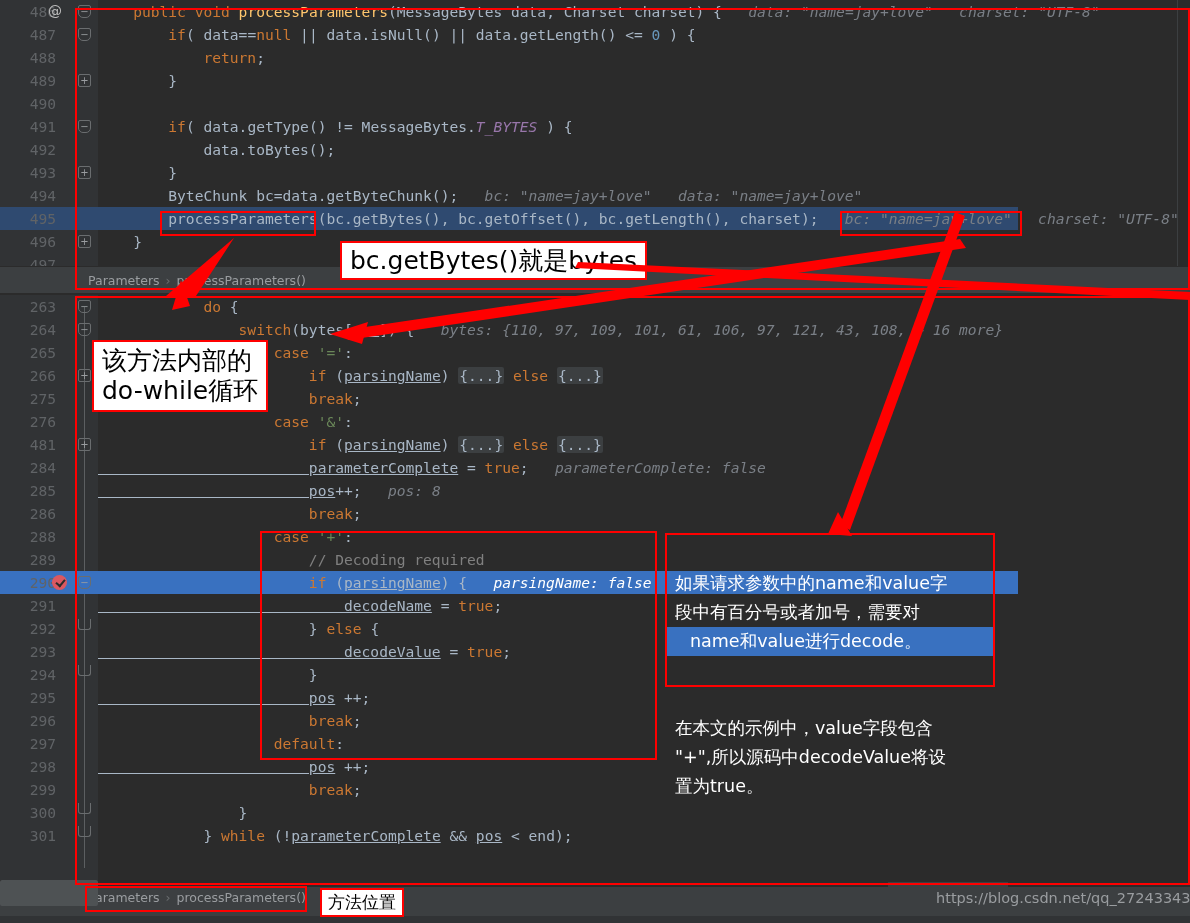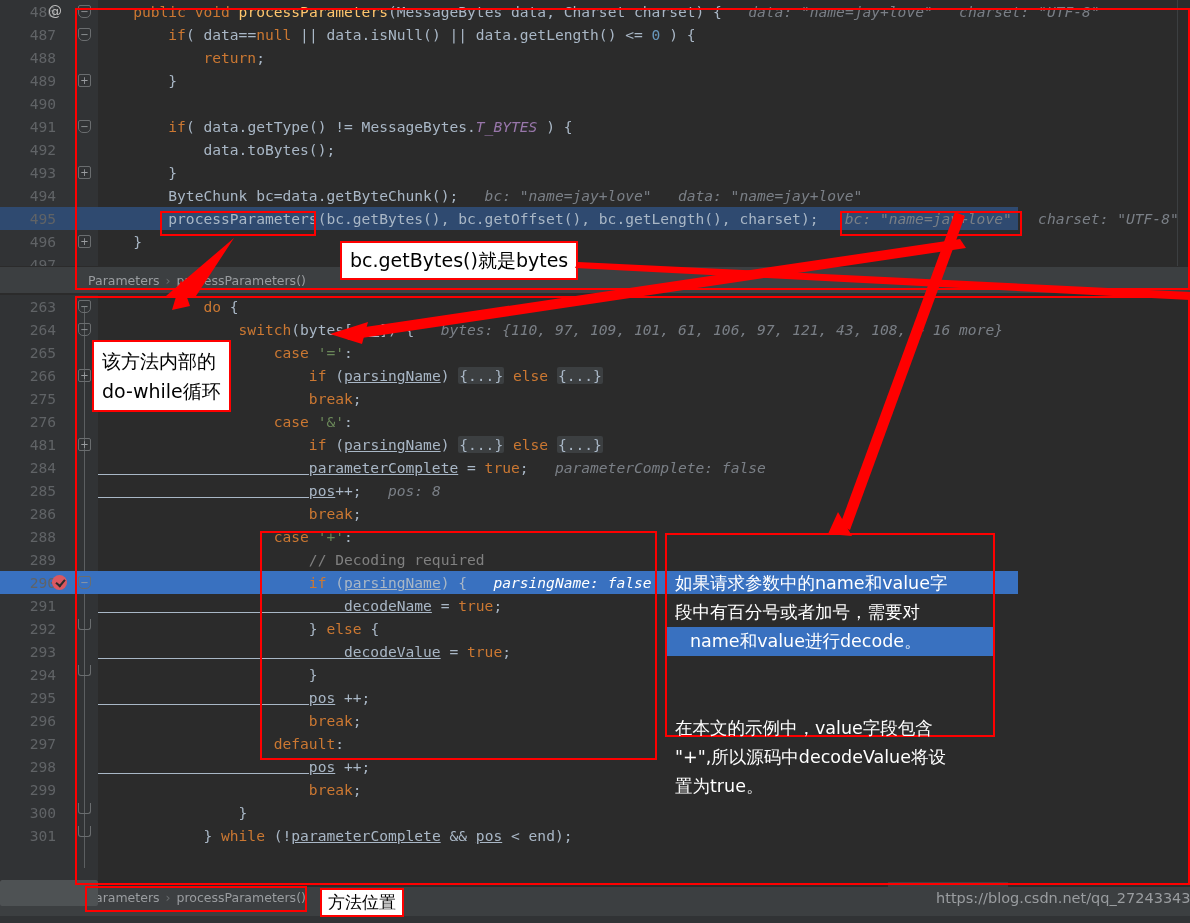--- a/index.html
+++ b/index.html
@@ -122,21 +122,21 @@
     position: absolute;
     border: 2px solid #ff0000;
     pointer-events: none;
   }
   .label-white {
     position: absolute;
     background: #ffffff;
     border: 2px solid #ff0000;
     color: #000000;
     font-family: "DejaVu Sans", sans-serif;
-    font-size: 19px;
+    font-size: 25px;
     line-height: 27px;
     padding: 4px 8px;
     white-space: pre-line;
   }
   .label-dark {
     position: absolute;
     border: 2px solid #ff0000;
     color: #ffffff;
     font-family: "DejaVu Sans", sans-serif;
     font-size: 17.5px;
@@ -260,21 +260,21 @@
 
   <div class="redbox" style="left:85px; top:886px; width:222px; height:26px;"></div>
 
   <div class="label-white" style="left:340px; top:241px;">bc.getBytes()就是bytes</div>
 
   <div class="label-white" style="left:92px; top:340px; line-height:30px;">该方法内部的
 do-while循环</div>
 
   <div class="label-white" style="left:320px; top:888px; font-size:17px; line-height:21px; padding:2px 6px;">方法位置</div>
 
-  <div class="label-dark" style="left:665px; top:533px; width:330px; height:204px;">
+  <div class="label-dark" style="left:665px; top:533px; width:330px; height:154px;">
     <span>如果请求参数中的name和value字</span>
     <span>段中有百分号或者加号，需要对</span>
     <span class="hlline">name和value进行decode。</span>
     <span>&nbsp;</span>
     <span>在本文的示例中，value字段包含</span>
     <span>"+",所以源码中decodeValue将设</span>
     <span>置为true。</span>
   </div>
 
   <svg class="arrows">

